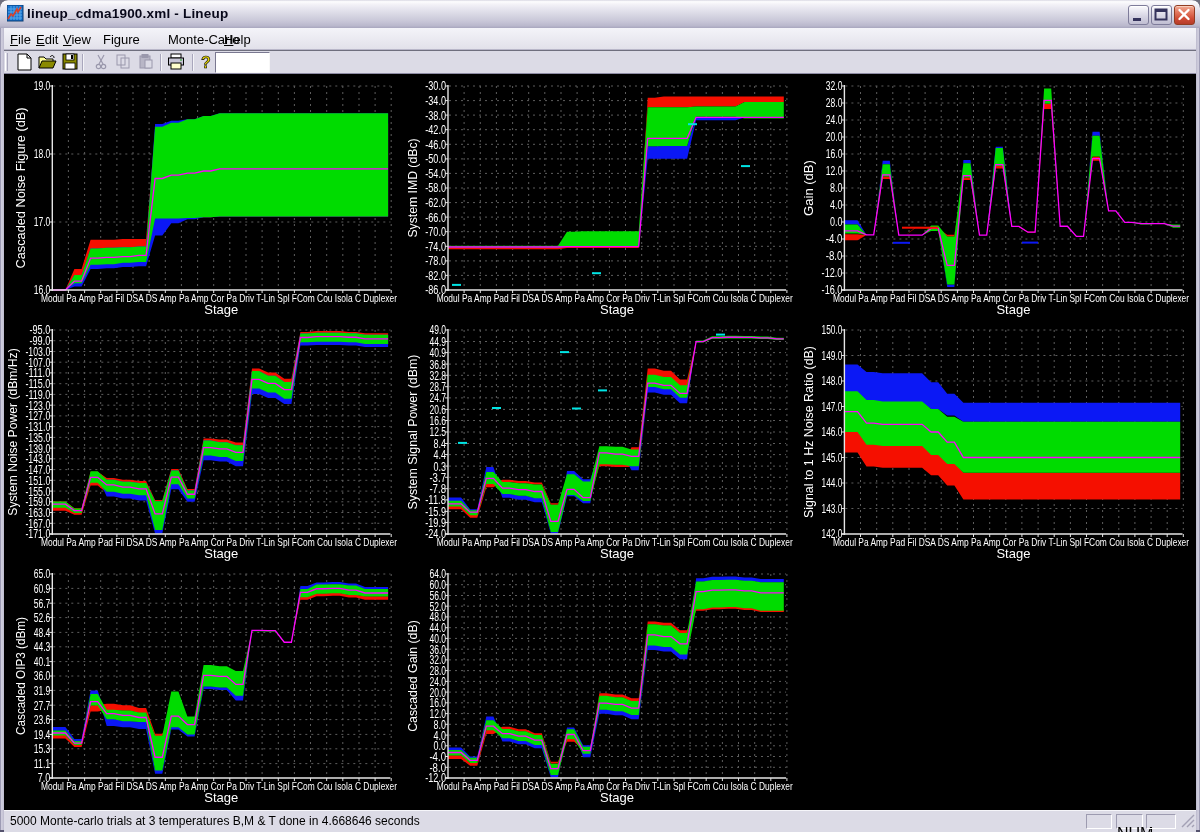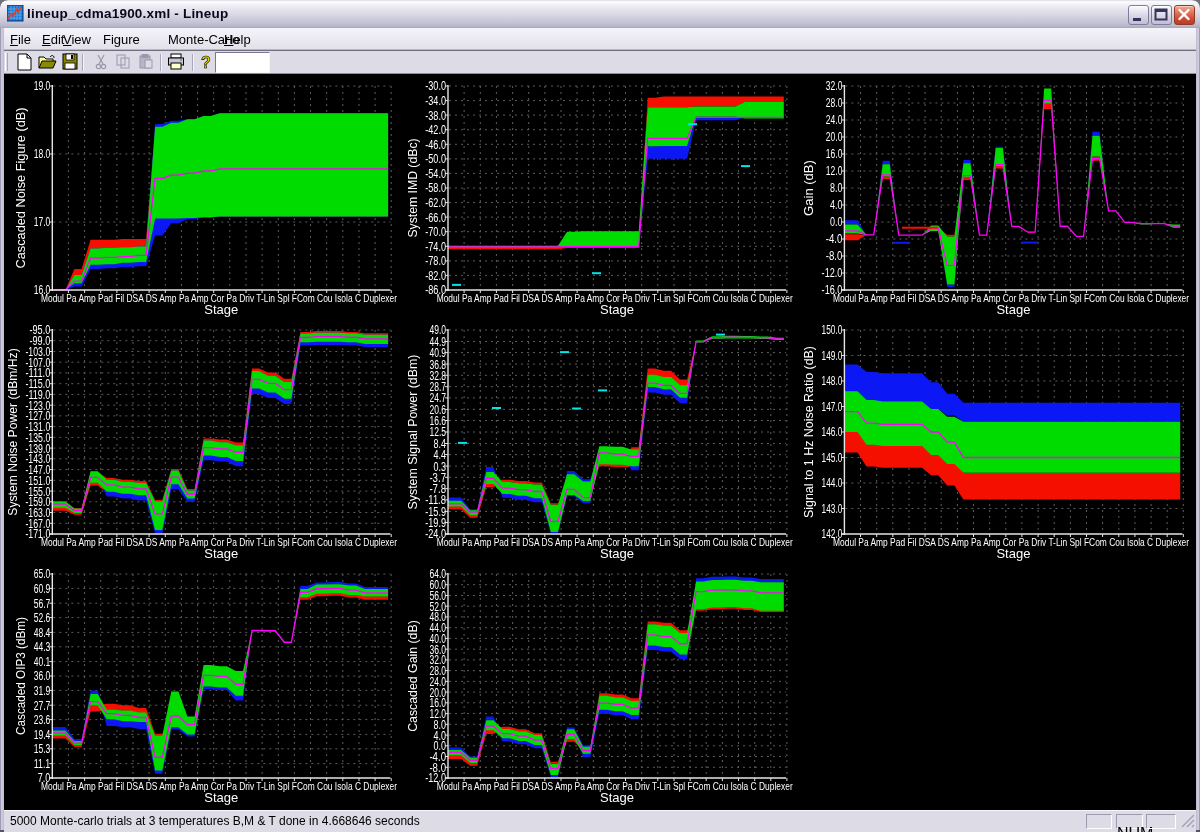--- a/index.html
+++ b/index.html
@@ -73,21 +73,21 @@
             <line x1="13.5" y1="4" x2="4.5" y2="13"></line>
           </g>
         </svg>
       </div>
  </div>
  <div id="borderL"></div>
     <div id="borderR"></div>
     <div id="borderB"></div>
  <div id="menubar">
    <span class="mi" style="left:6px"><u>F</u>ile</span>
-   <span class="mi" style="left:38px"><u>E</u>dit</span>
+   <span class="mi" style="left:32px"><u>E</u>dit</span>
    <span class="mi" style="left:59px"><u>V</u>iew</span>
    <span class="mi" style="left:99px">Figure</span>
    <span class="mi" style="left:164px">Monte-Carlo</span>
    <span class="mi" style="left:220px"><u>H</u>elp</span>
  </div>
  <div id="toolbar">
    <div style="position:absolute;left:1px;top:2px;width:3px;height:18px;border-left:1px solid #fff;border-right:1px solid #a9a7bc"></div>
    <svg width="1190" height="23">
 
      <g transform="translate(13,3)">

